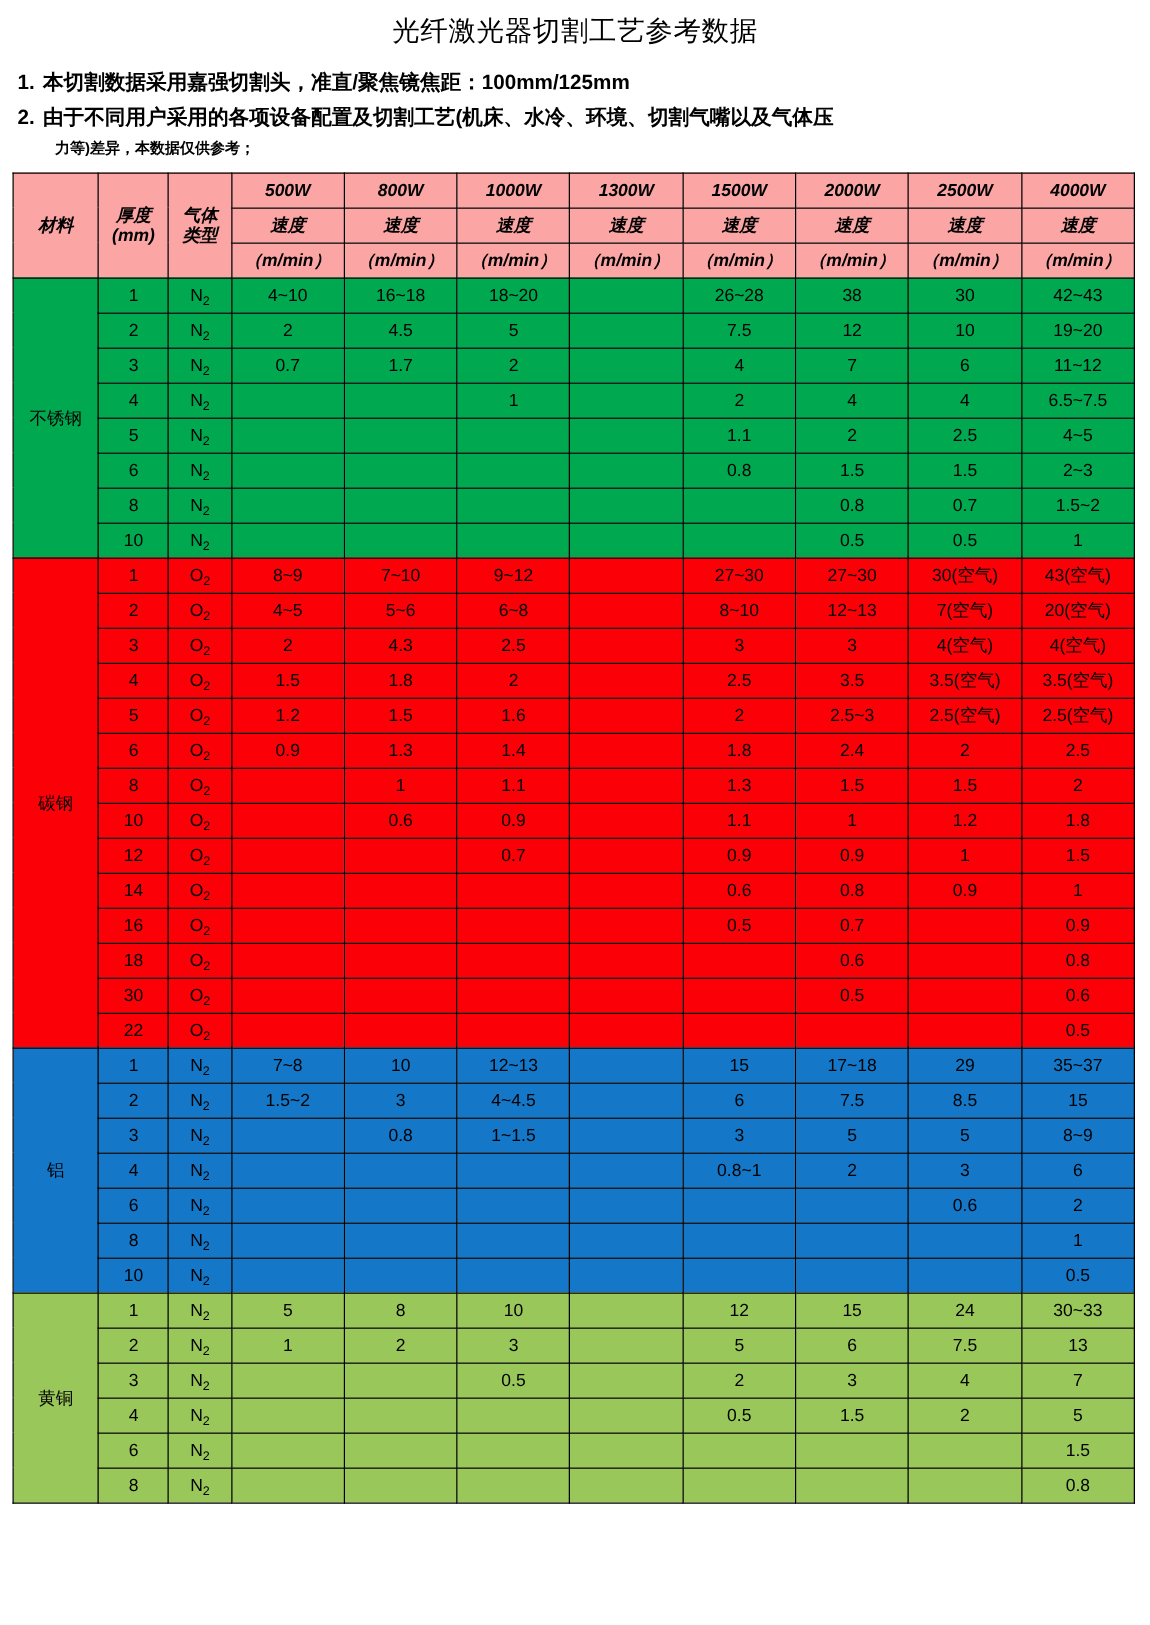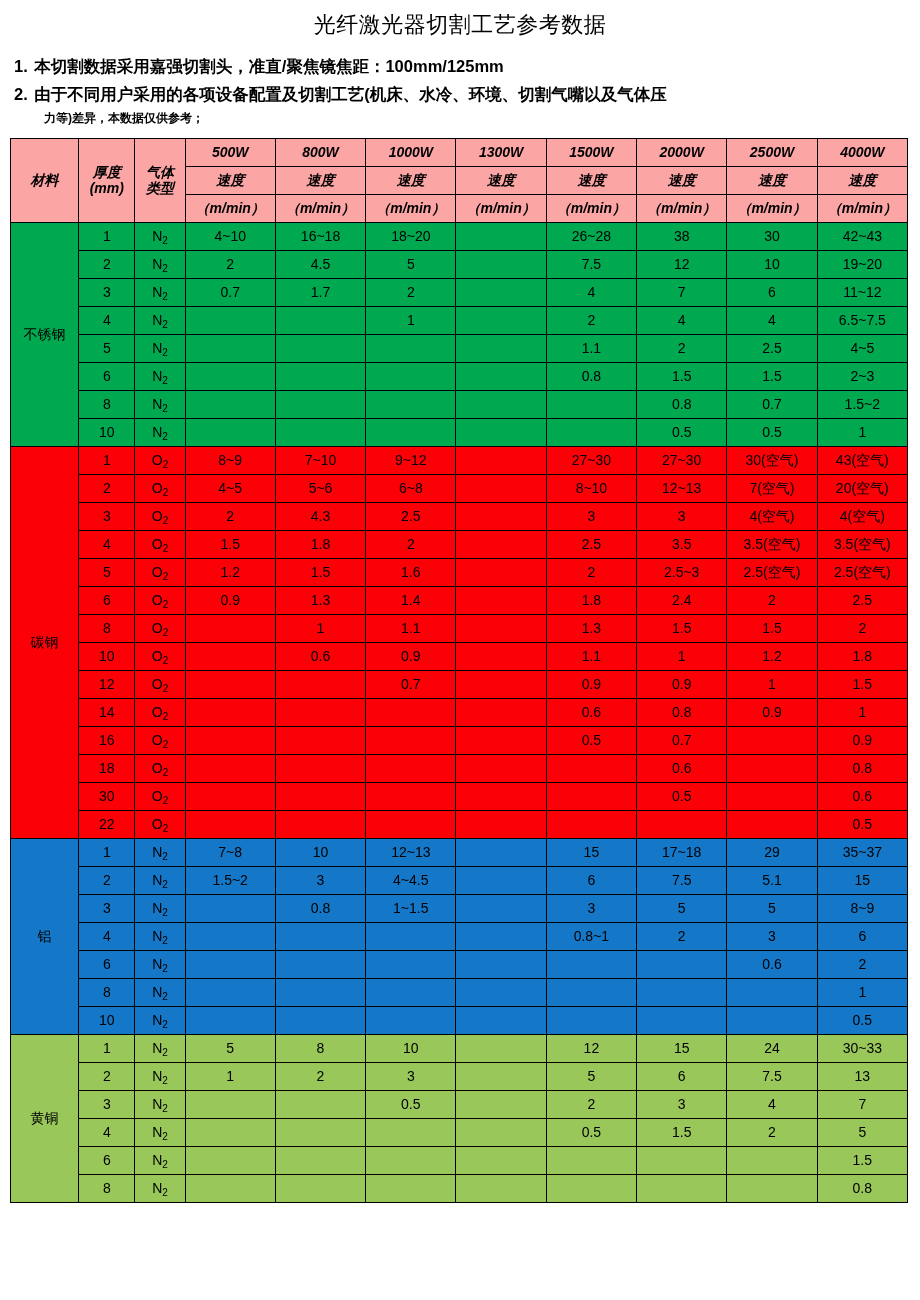--- a/index.html
+++ b/index.html
@@ -441,21 +441,21 @@
         </tr>
         <tr class="g-alu">
           <td class="thk">2</td>
           <td class="gas">N<sub>2</sub></td>
           <td class="val">1.5~2</td>
           <td class="val">3</td>
           <td class="val">4~4.5</td>
           <td class="val"></td>
           <td class="val">6</td>
           <td class="val">7.5</td>
-          <td class="val">5.1</td>
+          <td class="val">8.5</td>
           <td class="val">15</td>
         </tr>
         <tr class="g-alu">
           <td class="thk">3</td>
           <td class="gas">N<sub>2</sub></td>
           <td class="val"></td>
           <td class="val">0.8</td>
           <td class="val">1~1.5</td>
           <td class="val"></td>
           <td class="val">3</td>

